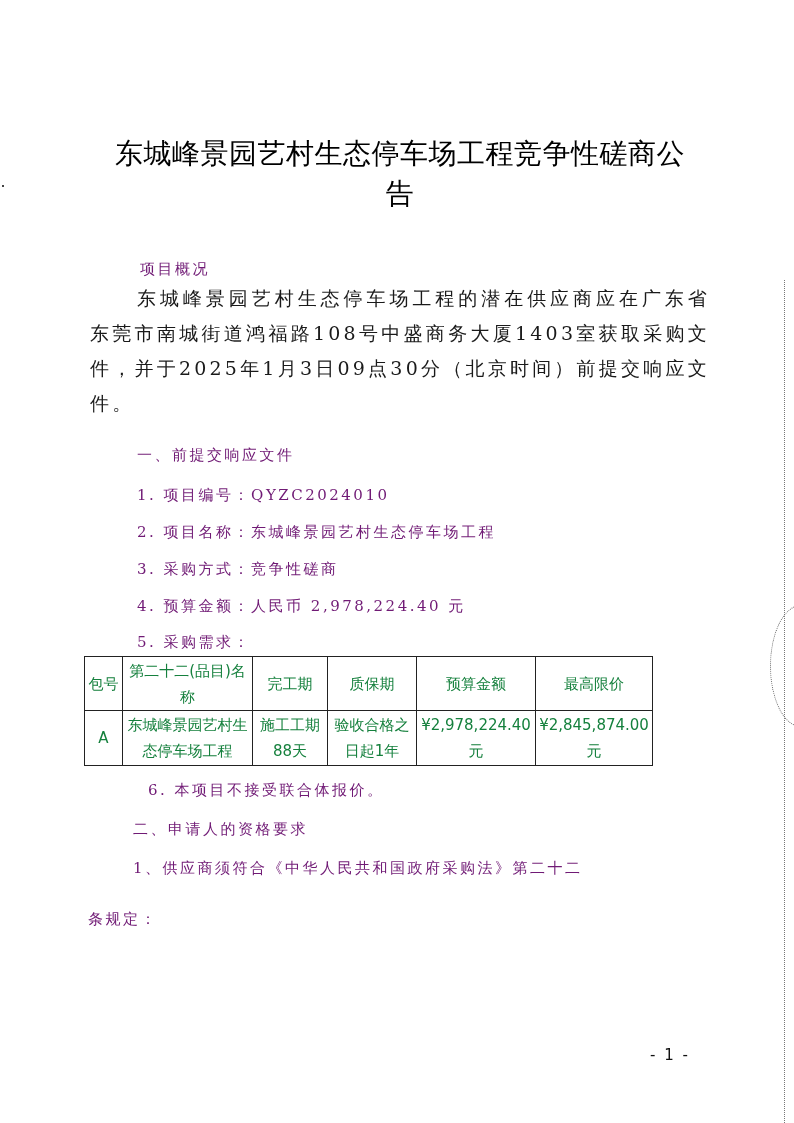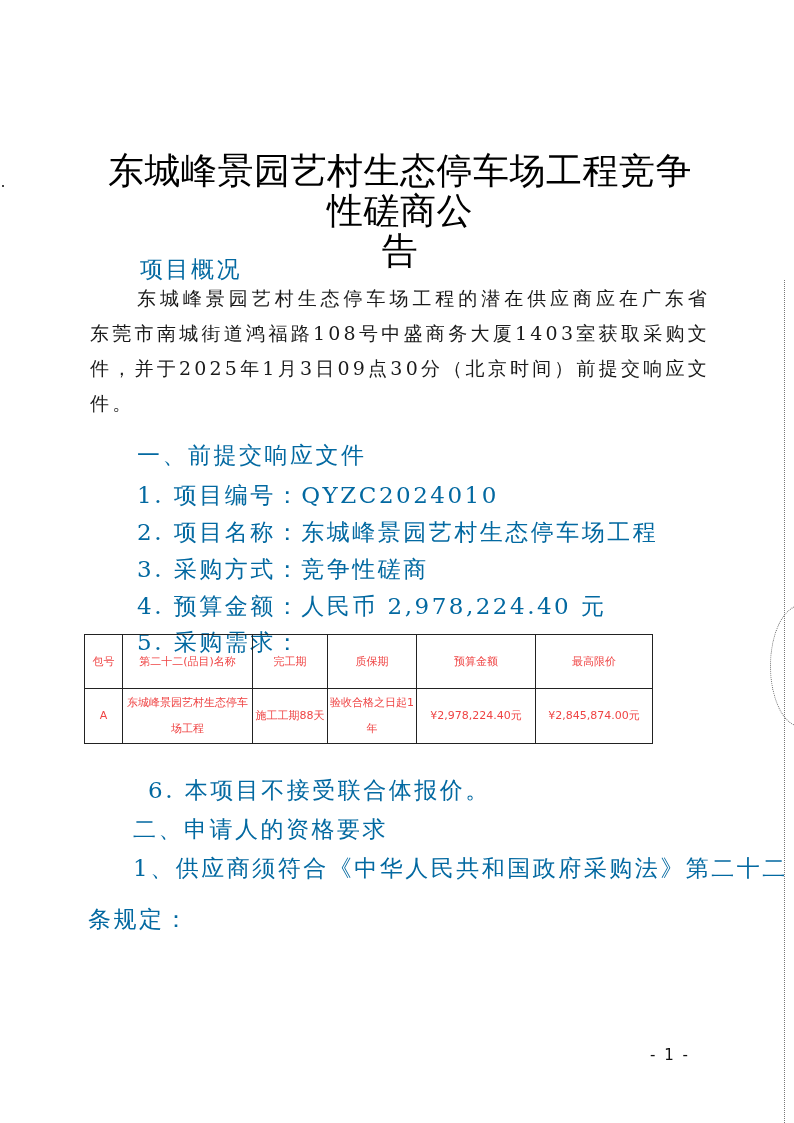--- a/index.html
+++ b/index.html
@@ -5,36 +5,36 @@
     html, body { margin: 0; padding: 0; background: #ffffff; }
     body {
       width: 794px; height: 1123px; position: relative; overflow: hidden;
       font-family: "DejaVu Serif", "Liberation Serif", serif;
       color: #111111;
     }
     .page { position: absolute; left: 0; top: 0; width: 794px; height: 1123px; }
     .title {
       position: absolute; left: 100px; width: 600px; top: 134px;
       text-align: center; font-family: Liberation Serif, serif;
-      font-size: 36px; line-height: 40px; letter-spacing: 0.5px; color: #000; margin-top: 17px;
+      font-size: 28px; line-height: 40px; letter-spacing: 0.5px; color: #000;
     }
     .line {
-      position: absolute; font-size: 23px; line-height: 28px; white-space: nowrap;
-      letter-spacing: 2.5px; color: #0369a1; text-align: center;
+      position: absolute; font-size: 15px; line-height: 28px; white-space: nowrap;
+      letter-spacing: 2.5px; color: #701a75; text-align: center;
     }
     .para {
       position: absolute; left: 90px; width: 620px; top: 281px;
       font-size: 19px; line-height: 35px; letter-spacing: 3.2px; color: #1a1a1a;
       text-indent: 47px; text-align: justify;
     }
     table.req {
-      position: absolute; left: 84px; top: 634px; width: 568px;
+      position: absolute; left: 84px; top: 656px; width: 568px;
       border-collapse: collapse; table-layout: fixed;
       font-family: "DejaVu Sans", "Liberation Sans", sans-serif;
-      font-size: 11px; color: #ef4444;
+      font-size: 15px; color: #15803d;
     }
     table.req td {
       border: 1px solid #222; text-align: center; vertical-align: middle;
       line-height: 26px; padding: 0 2px;
     }
     table.req tr.hdr td { height: 53px; }
     table.req tr.row td { height: 54px; }
     .pageno {
       position: absolute; left: 650px; top: 1046px; font-size: 15px;
       font-family: "DejaVu Sans", "Liberation Sans", sans-serif; letter-spacing: 2px;

